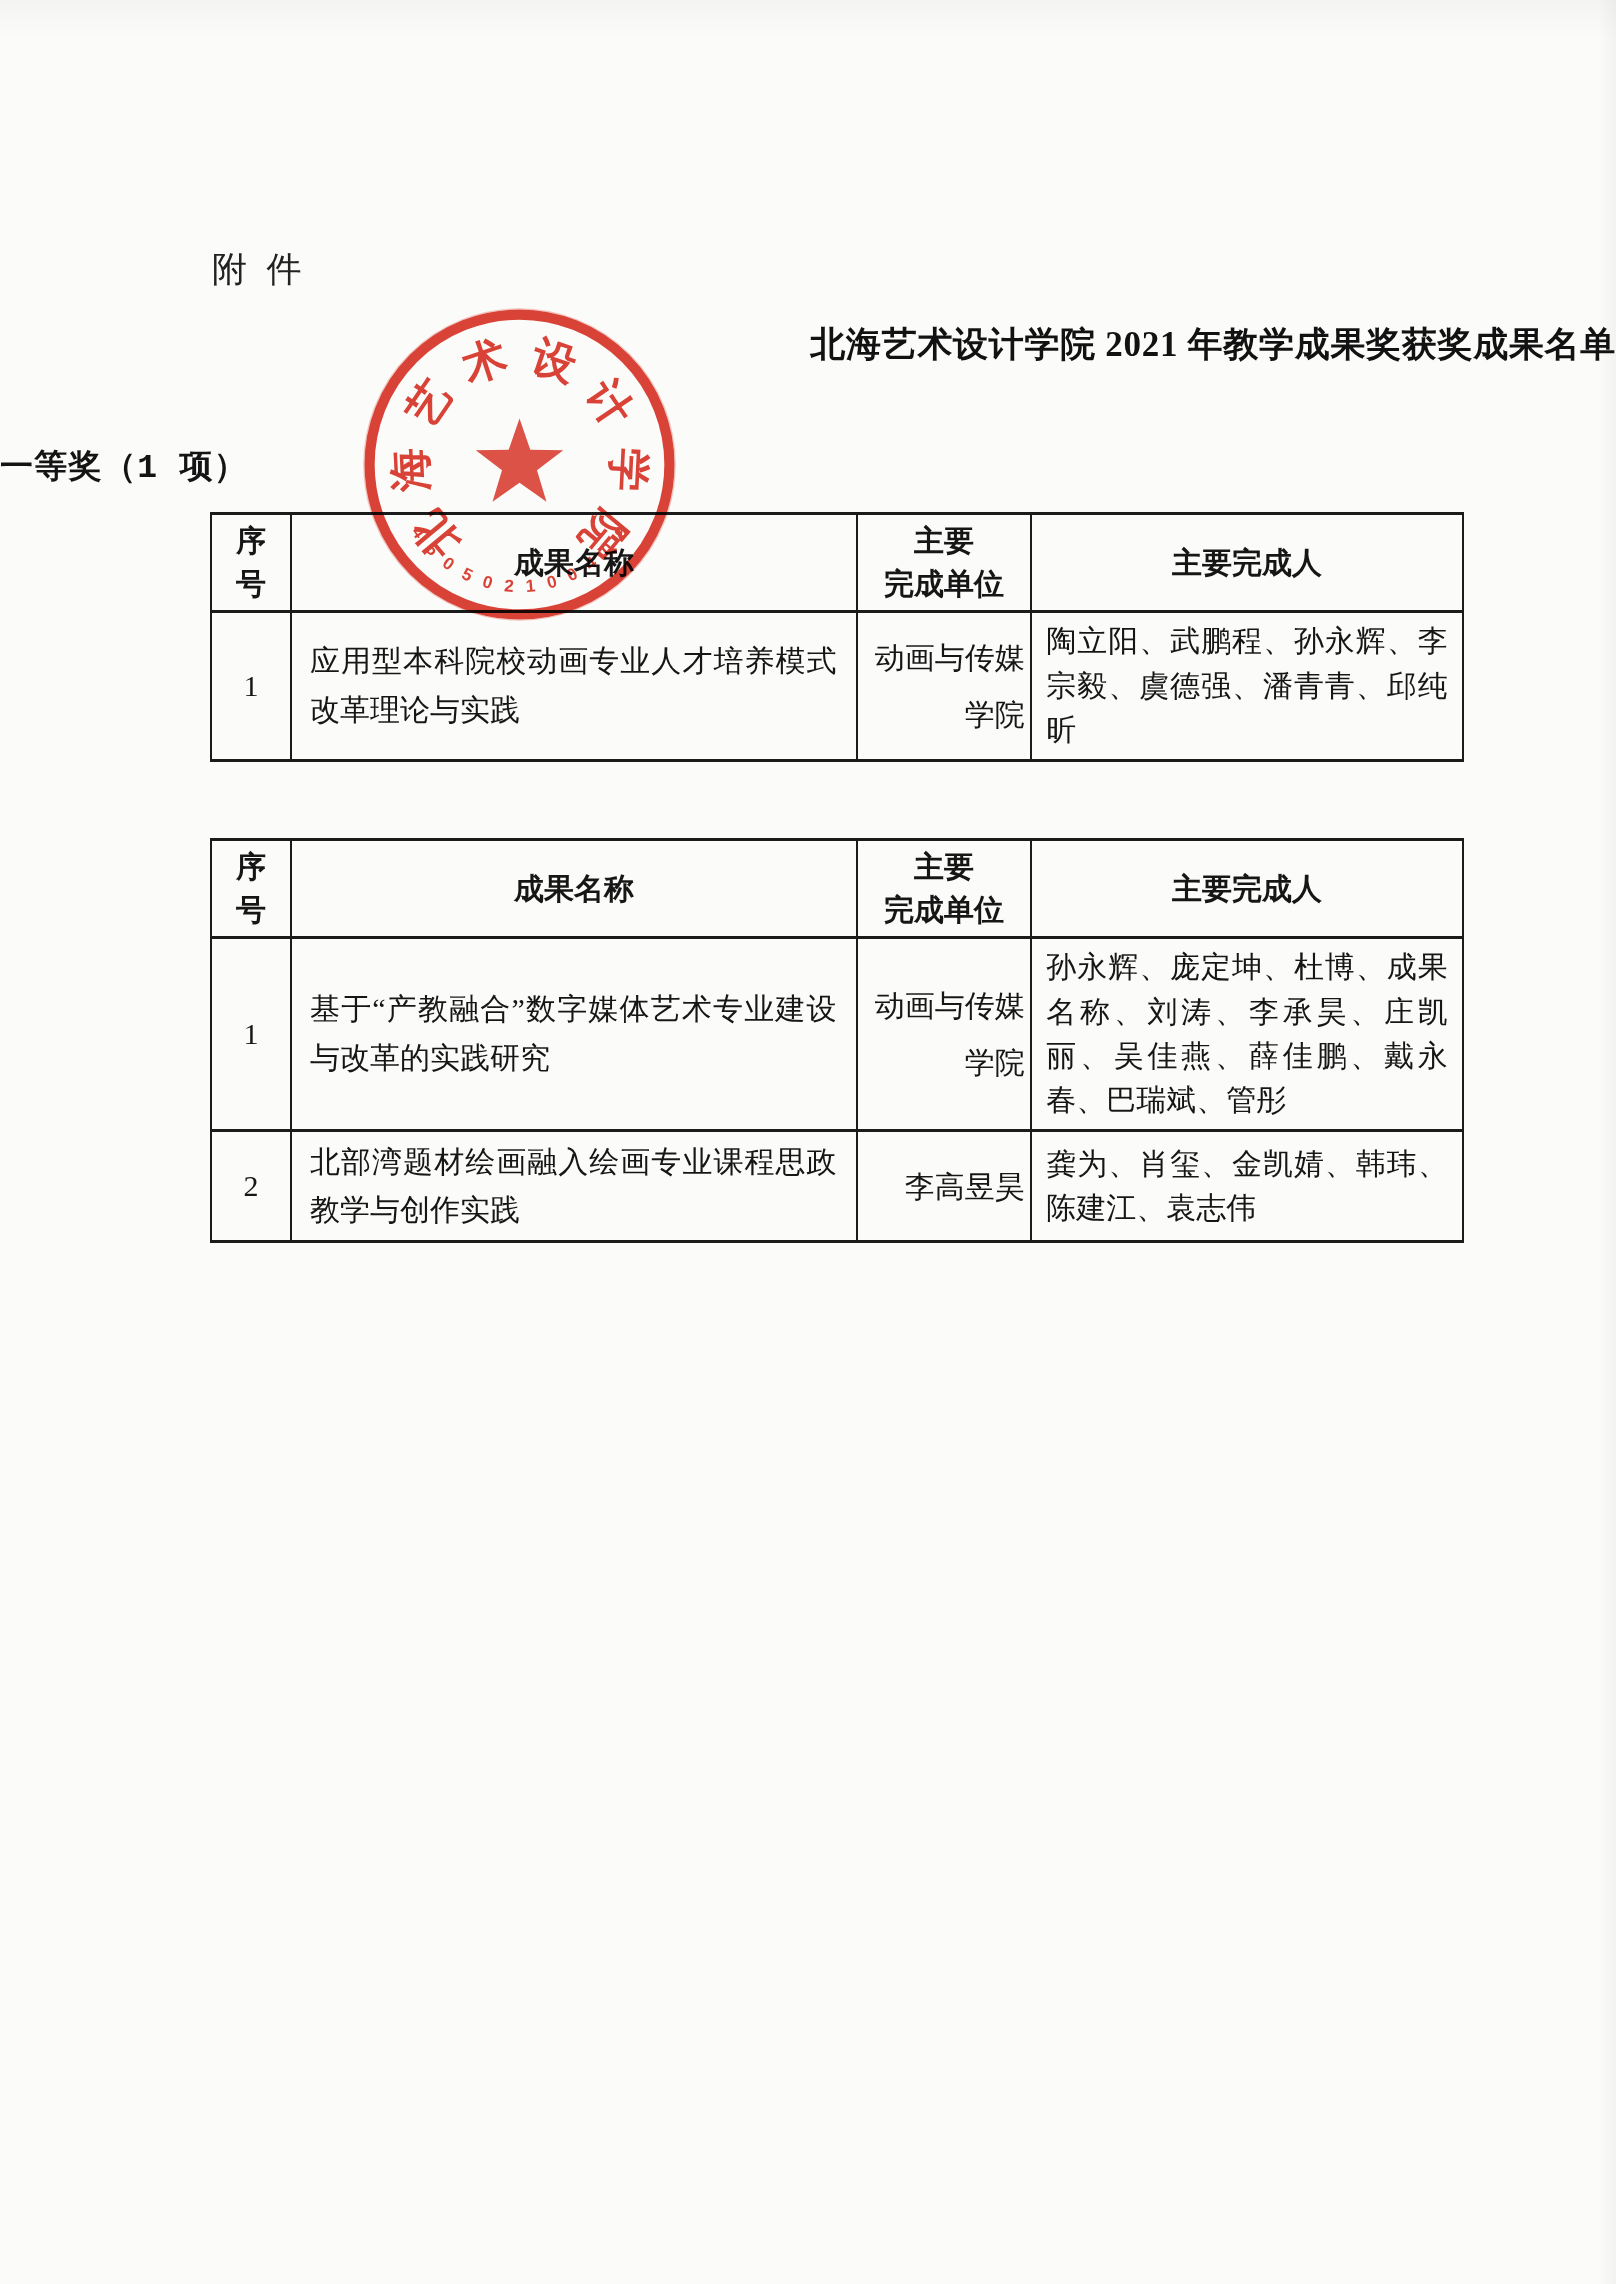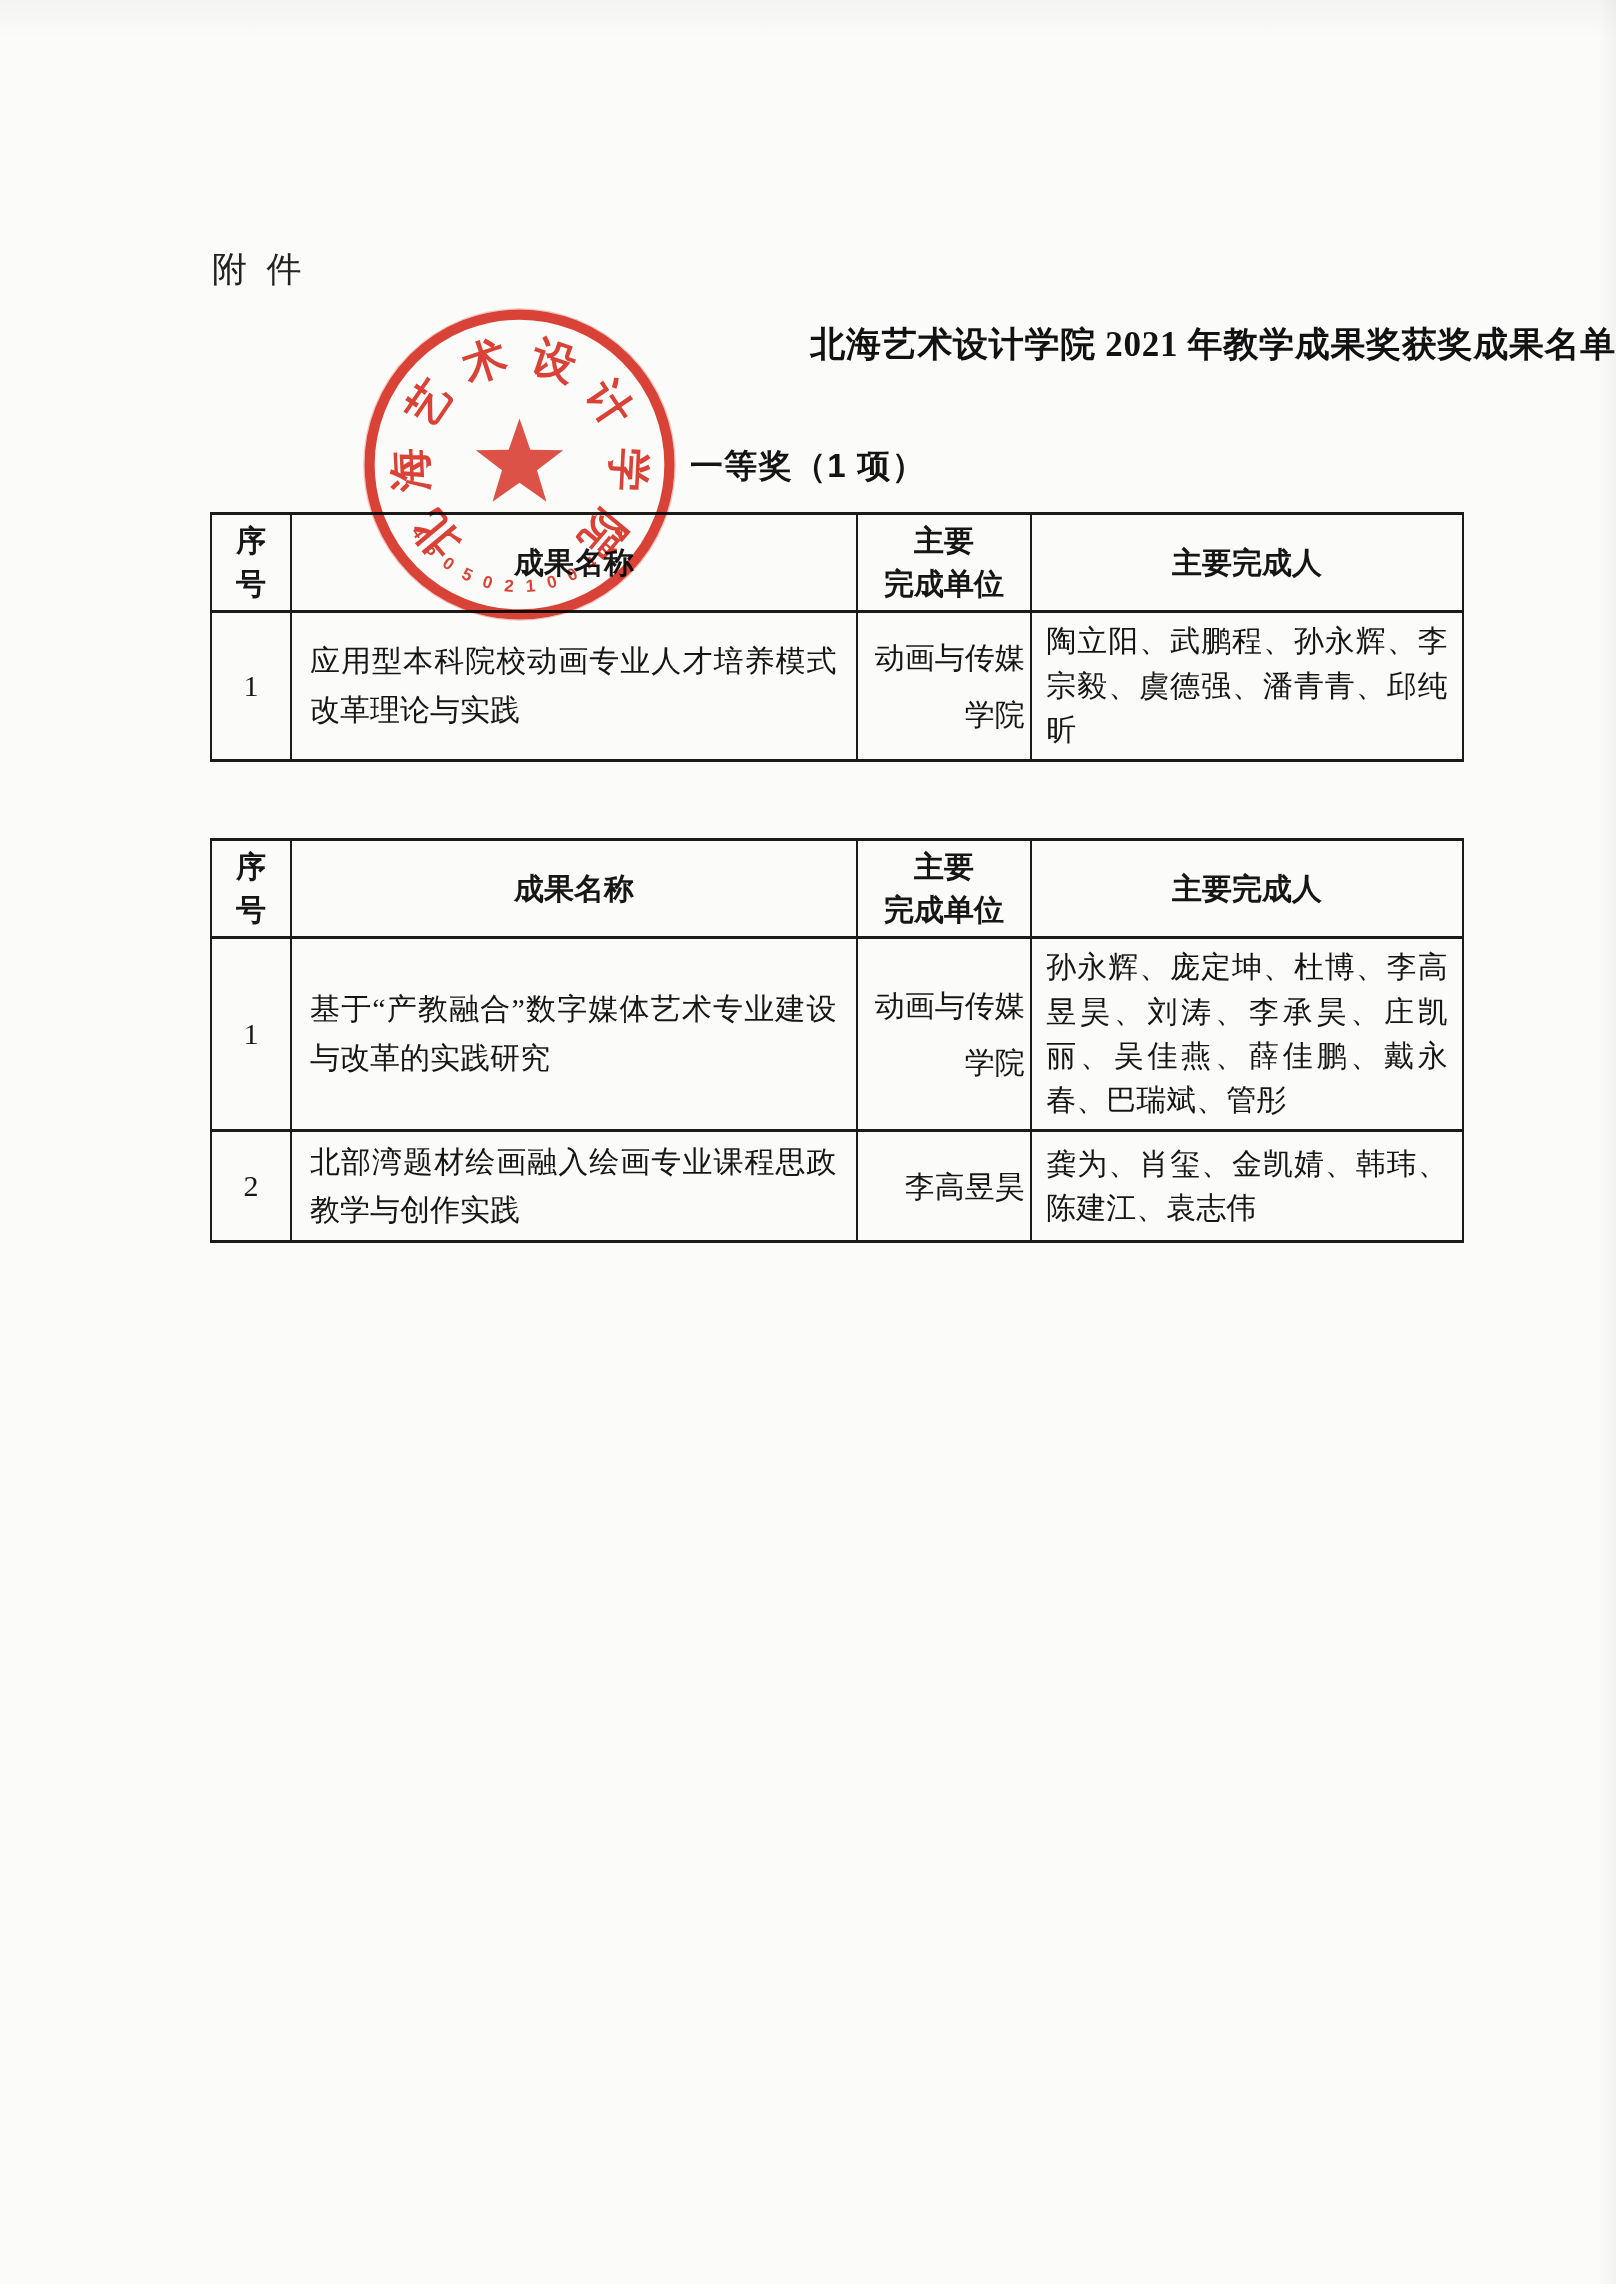--- a/index.html
+++ b/index.html
@@ -23,22 +23,22 @@
     font-family:"Liberation Serif",serif;
   }
   .doc-title{
     position:absolute;left:0;top:321px;width:100%;
     text-align:right;font-size:35px;font-weight:bold;color:#121212;
     font-family:"Liberation Serif",serif;
     letter-spacing:0.7px;
   }
   .section-heading{
     position:absolute;left:0;width:100%;
-    text-align:center;font-size:33px;font-weight:bold;color:#141414;
-    font-family:Liberation Sans, sans-serif;
+    text-align:left;font-size:33px;font-weight:bold;color:#141414;
+    font-family:Liberation Mono, monospace;
     letter-spacing:1.3px;
   }
   .heading-first{top:444px;}
   .heading-second{top:774px;}
 
   table.award-table{
     position:absolute;left:210px;width:1252px;
     border-collapse:collapse;table-layout:fixed;
     background:transparent;
   }
@@ -136,21 +136,21 @@
         <th>主要
 完成单位</th>
         <th>主要完成人</th>
       </tr>
     </thead>
     <tbody>
       <tr class="row-t2-1">
         <td class="cell-index">1</td>
         <td class="cell-name">基于“产教融合”数字媒体艺术专业建设与改革的实践研究</td>
         <td class="cell-unit">动画与传媒学院</td>
-        <td class="cell-people">孙永辉、庞定坤、杜博、李高昱昊、刘涛、李承昊、庄凯丽、吴佳燕、薛佳鹏、戴永春、巴瑞斌、管彤</td>
+        <td class="cell-people">孙永辉、庞定坤、杜博、成果名称、刘涛、李承昊、庄凯丽、吴佳燕、薛佳鹏、戴永春、巴瑞斌、管彤</td>
       </tr>
       <tr class="row-t2-2">
         <td class="cell-index">2</td>
         <td class="cell-name">北部湾题材绘画融入绘画专业课程思政教学与创作实践</td>
         <td class="cell-unit">李高昱昊</td>
         <td class="cell-people">龚为、肖玺、金凯婧、韩玮、陈建江、袁志伟</td>
       </tr>
     </tbody>
   </table>
 

